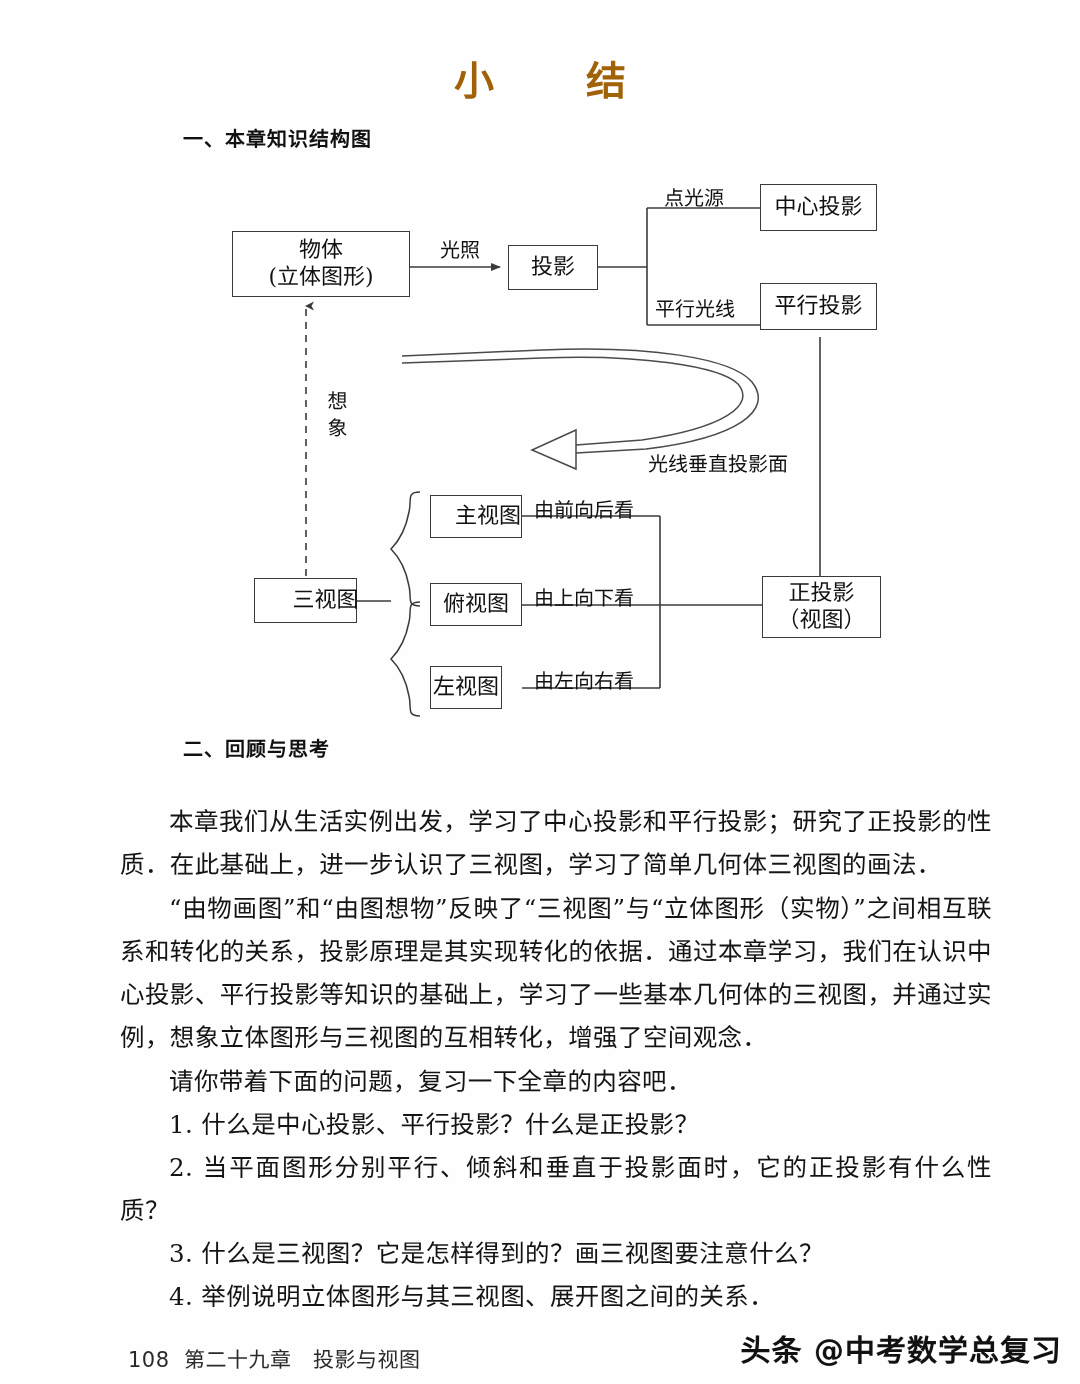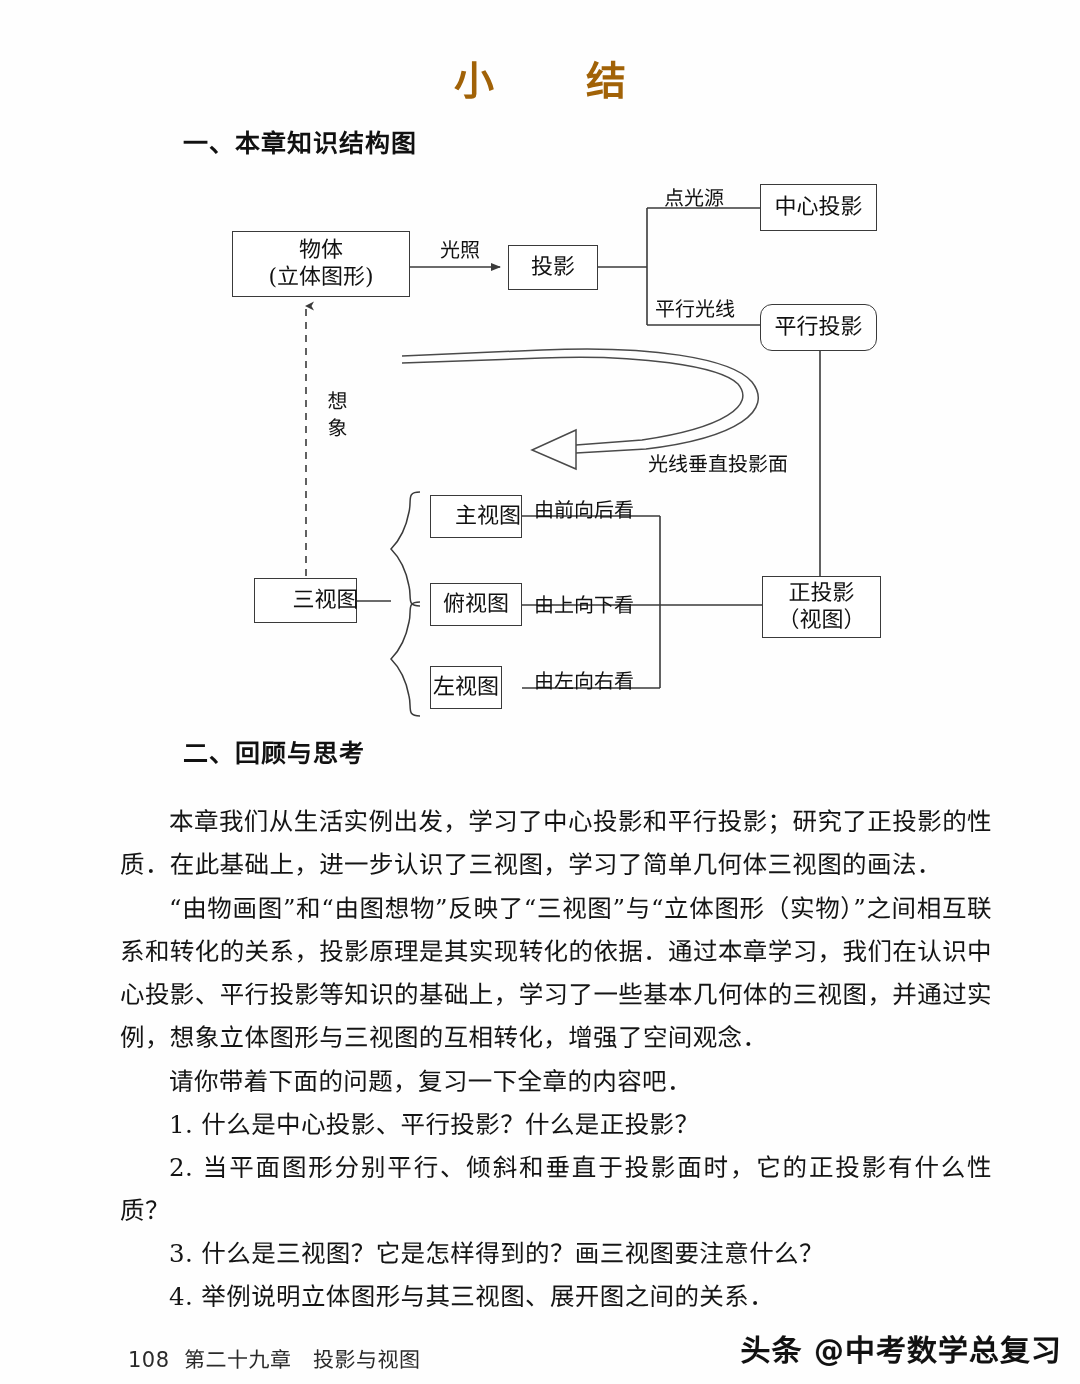--- a/index.html
+++ b/index.html
@@ -36,21 +36,21 @@
     font-weight: 700;
     letter-spacing: 26px;
     text-indent: 26px;
     color: #a16207;
   }
 
   
   .section-heading {
     position: absolute;
     font-family: "DejaVu Sans", "Liberation Sans", sans-serif;
-    font-size: 25px;
+    font-size: 20px;
     font-weight: 700;
     color: #111;
     letter-spacing: 1px;
   }
   #heading-1 { top: 123px; left: 183px; }
   #heading-2 { top: 733px; left: 183px; }
 
   
   .diagram {
     position: absolute;
@@ -87,34 +87,34 @@
   .edge-label.vertical {
     writing-mode: vertical-rl;
     letter-spacing: 7px;
     font-size: 20px;
   }
 
   
   #node-object      { left: 232px; top:  71px; width: 178px; height: 66px; }
   #node-projection  { left: 508px; top:  85px; width: 90px;  height: 45px; }
   #node-central     { left: 760px; top:  24px; width: 117px; height: 47px; }
-  #node-parallel    { left: 760px; top: 144px; width: 117px; height: 47px; border-radius: 12px; }
+  #node-parallel    { left: 760px; top: 123px; width: 117px; height: 47px; }
   #node-ortho       { left: 762px; top: 416px; width: 119px; height: 62px; }
   #node-threeviews  { left: 254px; top: 418px; width: 103px; height: 45px; padding-left: 40px; }
   #node-front       { left: 430px; top: 335px; width: 92px;  height: 43px; padding-left: 24px; }
   #node-top         { left: 430px; top: 423px; width: 92px;  height: 43px; }
   #node-left        { left: 430px; top: 506px; width: 72px;  height: 43px; }
 
   #label-pointlight   { left: 664px; top:  22px; }
   #label-parallelray  { left: 655px; top: 133px; }
   #label-light        { left: 440px; top:  74px; }
   #label-perp         { left: 648px; top: 288px; }
   #label-imagine      { left: 322px; top: 230px; }
   #label-front-view   { left: 534px; top: 334px; }
-  #label-top-view     { left: 534px; top: 422px; margin-top: 7px; }
+  #label-top-view     { left: 534px; top: 422px; }
   #label-left-view    { left: 534px; top: 505px; }
 
   
   .body-text {
     position: absolute;
     left: 120px;
     width: 872px;
     font-family: "DejaVu Serif", "Liberation Serif", serif;
     font-size: 24.5px;
     line-height: 43px;

